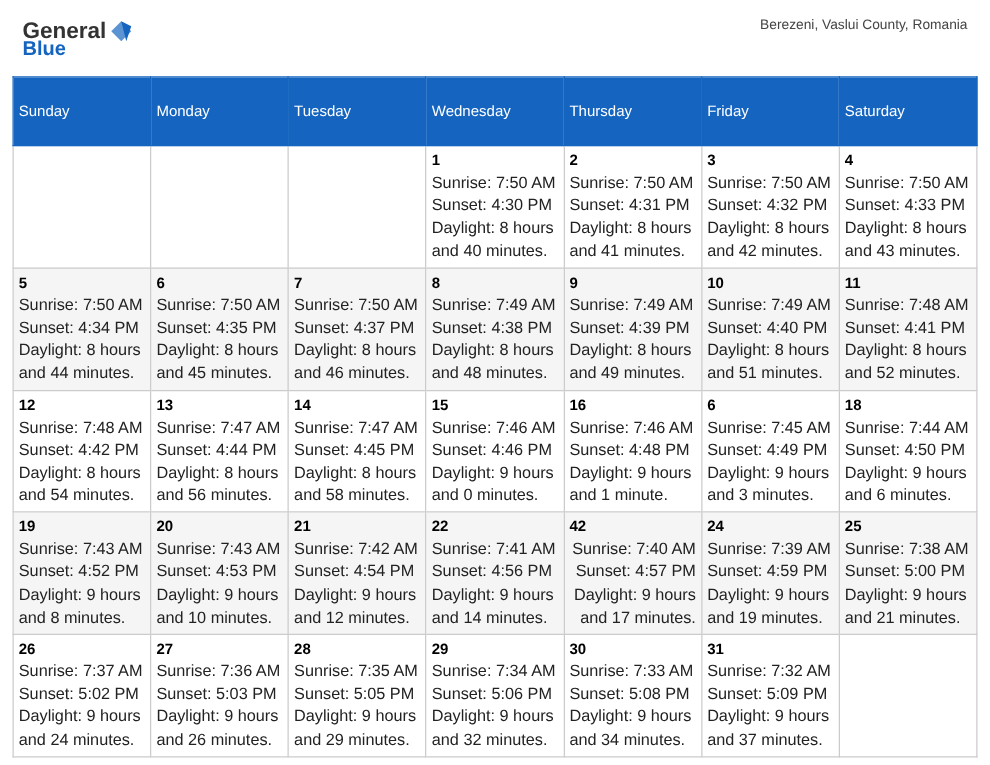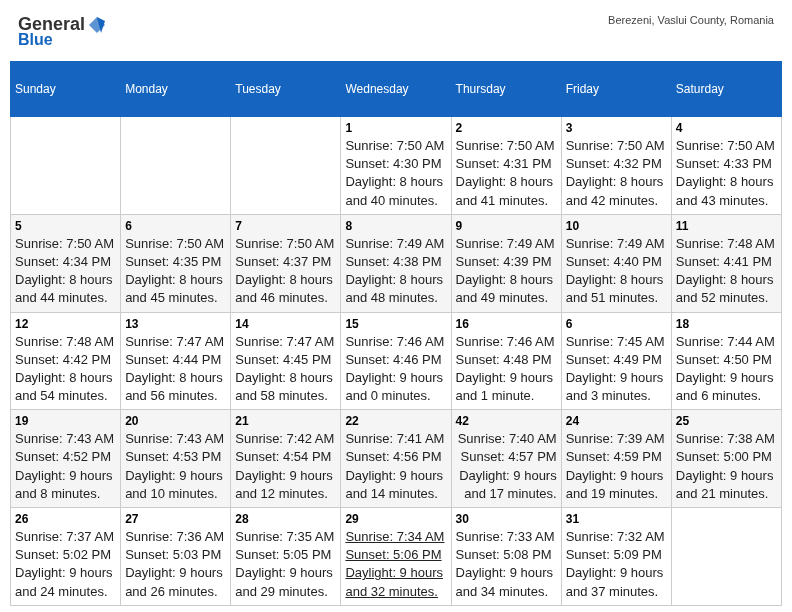--- a/index.html
+++ b/index.html
@@ -315,21 +315,21 @@
         </td>
         <td>
           <span class="day-number">28</span>
           <div class="day-info" style="white-space: pre-line;">Sunrise: 7:35 AM
 Sunset: 5:05 PM
 Daylight: 9 hours
 and 29 minutes.</div>
         </td>
         <td>
           <span class="day-number">29</span>
-          <div class="day-info" style="white-space: pre-line; text-decoration: underline;">Sunrise: 7:34 AM
+          <div class="day-info" style="white-space: pre-line;">Sunrise: 7:34 AM
 Sunset: 5:06 PM
 Daylight: 9 hours
 and 32 minutes.</div>
         </td>
         <td>
           <span class="day-number">30</span>
           <div class="day-info" style="white-space: pre-line;">Sunrise: 7:33 AM
 Sunset: 5:08 PM
 Daylight: 9 hours
 and 34 minutes.</div>

